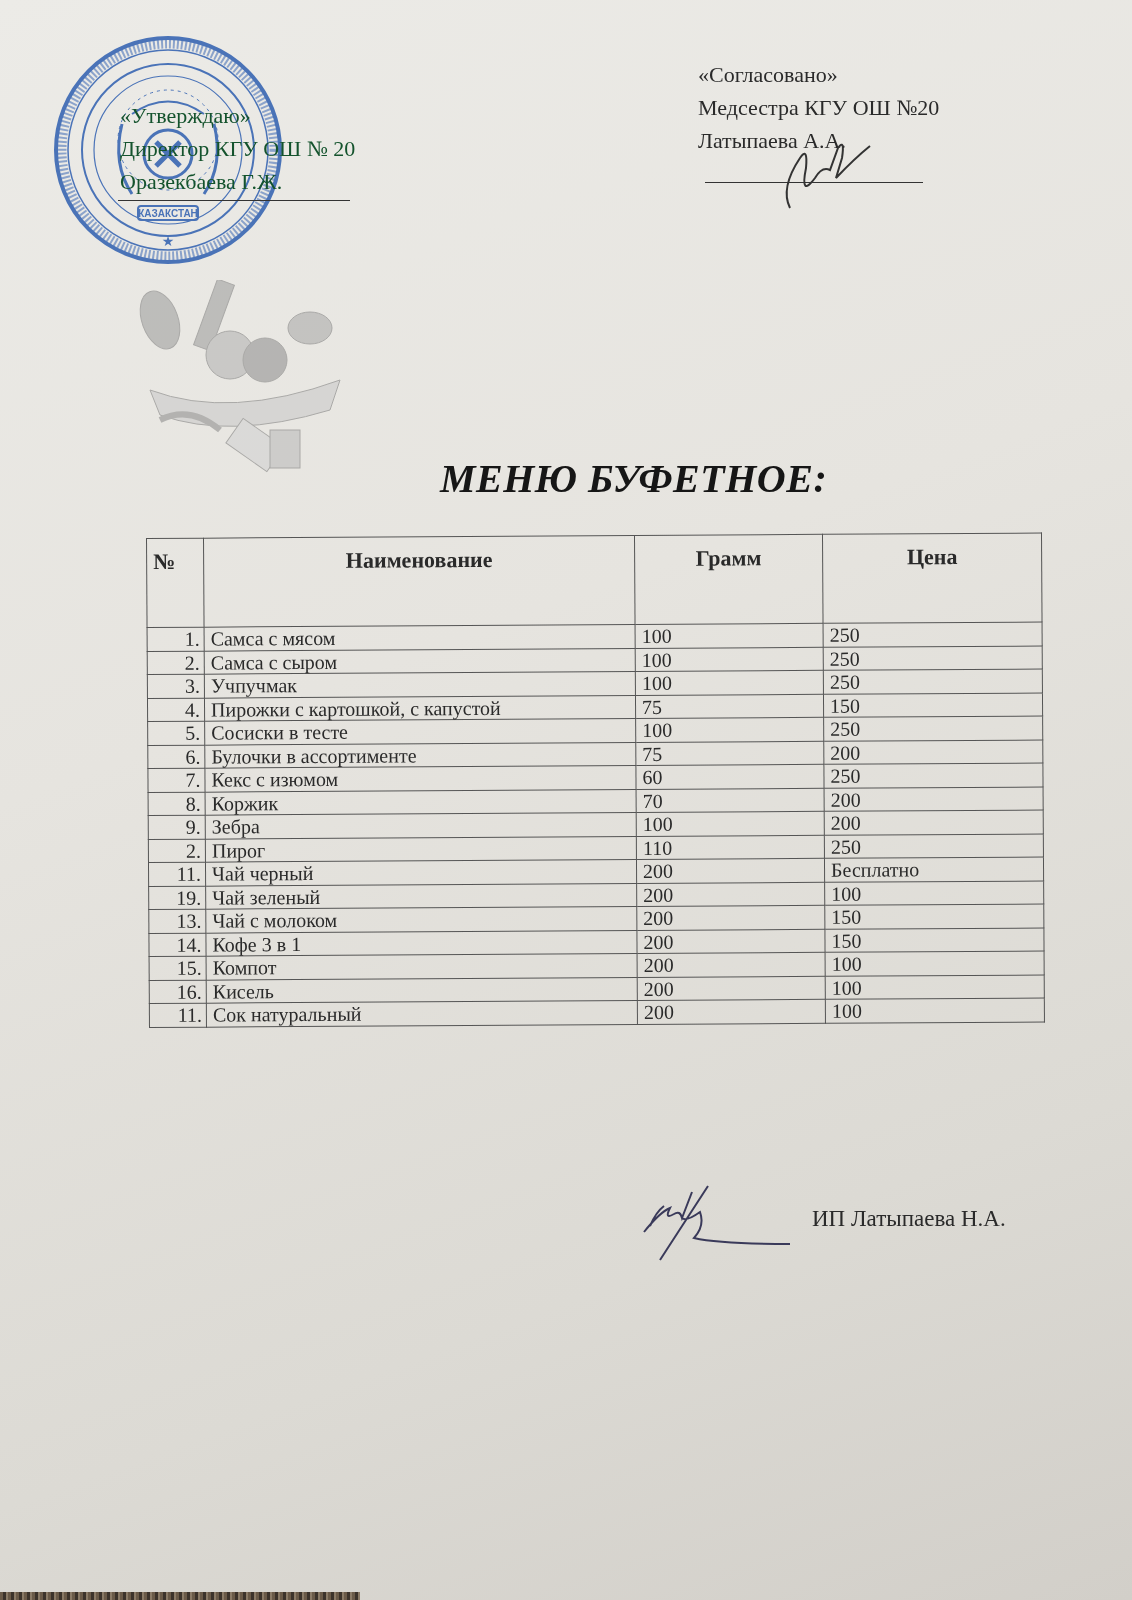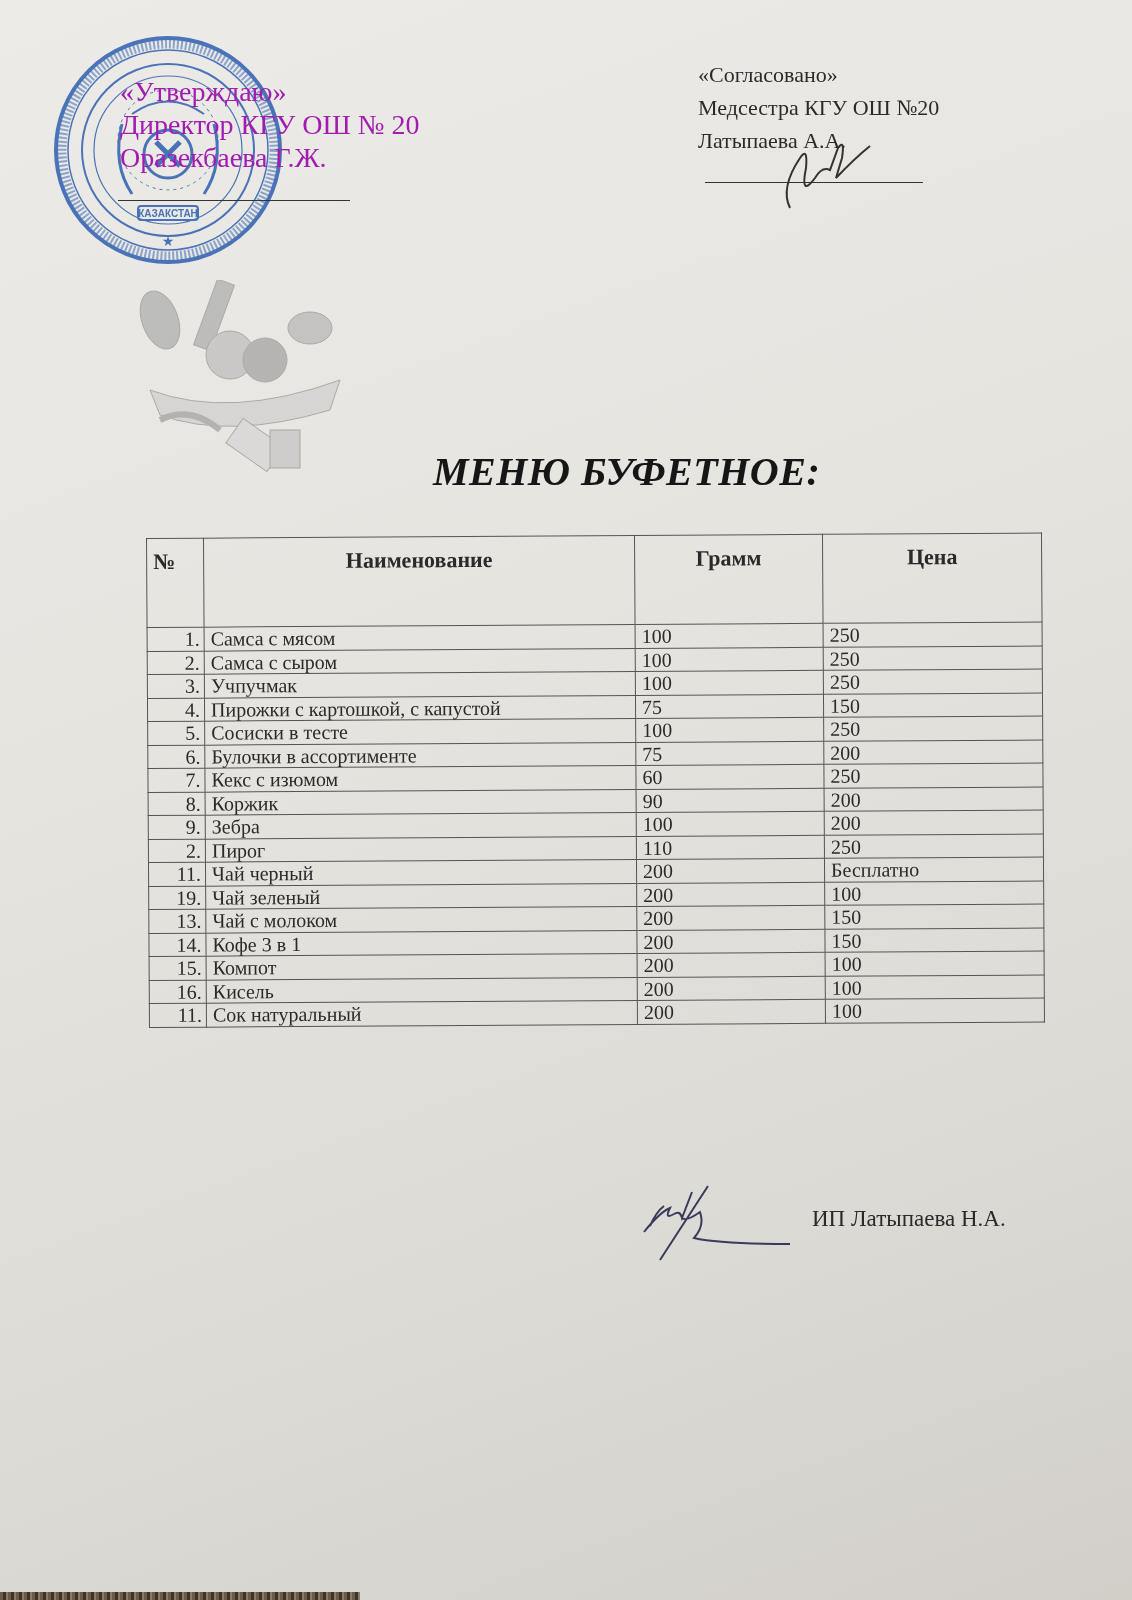--- a/index.html
+++ b/index.html
@@ -3,21 +3,21 @@
 <meta charset="utf-8">
 <style>
   html, body { margin:0; padding:0; }
   body {
     width:1132px; height:1600px; position:relative; overflow:hidden;
     background: linear-gradient(160deg, #ecebe7 0%, #e6e4df 40%, #dcdad4 75%, #d2cfc9 100%);
     font-family: "Liberation Serif", serif; color:#222;
   }
   .bottom-strip { position:absolute; left:0; bottom:0; width:360px; height:8px;
     background: repeating-linear-gradient(90deg,#6a5a48 0 3px,#3c332b 3px 6px,#8a7a66 6px 8px); }
-  .approve { position:absolute; left:120px; top:72px; font-size:28px; line-height:26px; color:#a21caf; }
+  .approve { position:absolute; left:120px; top:96px; font-size:22px; line-height:26px; color:#14532d; }
   .approve .line, .agree .line { display:block; white-space:nowrap;margin-top:7px; }
   .sign-line { position:absolute; height:1px; background:#333; }
   .agree { position:absolute; left:698px; top:55px; font-size:22px; line-height:26px; color:#2a2a2a; }
   .stamp { position:absolute; left:52px; top:34px; width:232px; height:232px; opacity:0.85; }
   .clipart { position:absolute; left:120px; top:280px; width:240px; height:200px; opacity:0.55; }
   .title { position:absolute; left:425px; top:440px; font-size:40px; font-weight:bold; font-style:italic;
     letter-spacing:0.5px; color:#161616; font-family:"Liberation Serif", serif; }
   table.menu { position:absolute; left:146px; top:538px; width:896px; border-collapse:collapse;
     font-size:20px; color:#2a2a2a; transform:rotate(-0.35deg); transform-origin:left top; }
   table.menu th, table.menu td { border:1.2px solid #555; padding:0 6px; }
@@ -75,21 +75,21 @@
     <circle cx="110" cy="75" r="24" fill="#b0b0b0"></circle>
     <circle cx="145" cy="80" r="22" fill="#8c8c8c"></circle>
     <ellipse cx="190" cy="48" rx="22" ry="16" fill="#a6a6a6"></ellipse>
     <path d="M30 110 Q110 140 220 100 L210 130 Q110 160 40 135 Z" fill="#c8c8c8"></path>
     <path d="M40 140 Q70 125 100 150" fill="none" stroke="#888" stroke-width="6"></path>
     <rect x="110" y="150" width="50" height="30" fill="#d0d0d0" transform="rotate(35 135 165)"></rect>
     <rect x="150" y="150" width="30" height="38" fill="#b8b8b8"></rect>
   </g>
 </svg>
 
-<h1 class="title" style="margin:8px;">МЕНЮ БУФЕТНОЕ:</h1>
+<h1 class="title" style="margin:15px;">МЕНЮ БУФЕТНОЕ:</h1>
 
 <table class="menu">
   <thead>
     <tr>
       <th class="num">№</th>
       <th>Наименование</th>
       <th>Грамм</th>
       <th>Цена</th>
     </tr>
   </thead>
@@ -132,21 +132,21 @@
       </tr>
       <tr>
         <td class="num">7.</td>
         <td class="name">Кекс с изюмом</td>
         <td class="gram">60</td>
         <td class="price">250</td>
       </tr>
       <tr>
         <td class="num">8.</td>
         <td class="name">Коржик</td>
-        <td class="gram">90</td>
+        <td class="gram">70</td>
         <td class="price">200</td>
       </tr>
       <tr>
         <td class="num">9.</td>
         <td class="name">Зебра</td>
         <td class="gram">100</td>
         <td class="price">200</td>
       </tr>
       <tr>
         <td class="num">2.</td>

